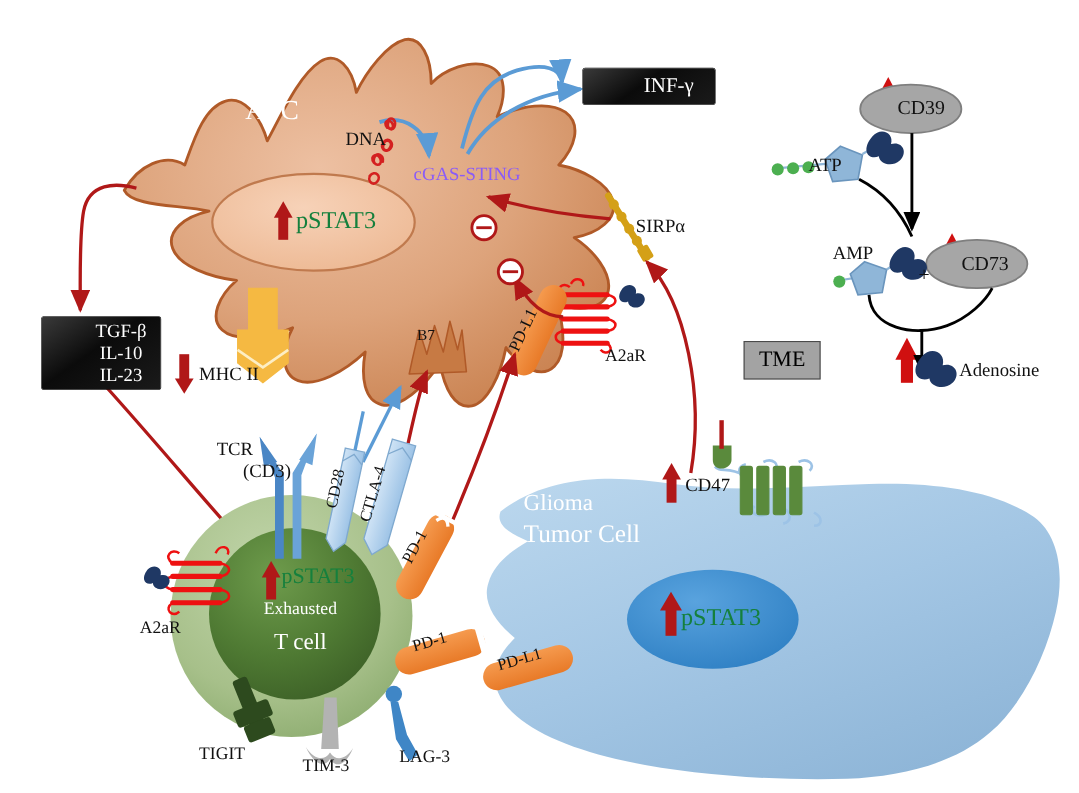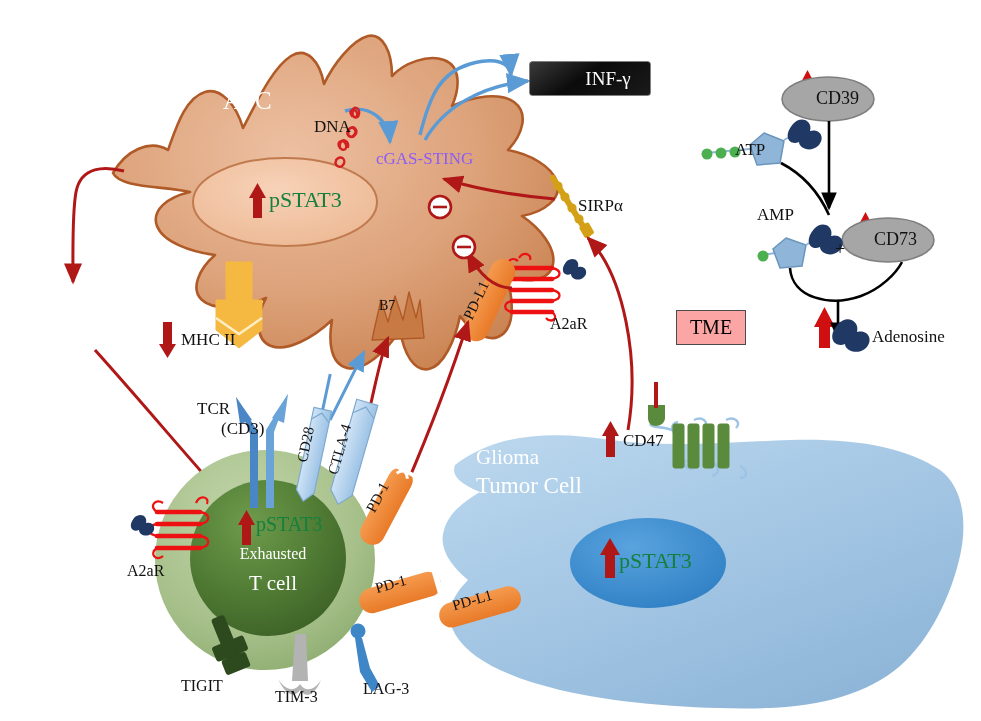--- a/index.html
+++ b/index.html
@@ -30,21 +30,21 @@
     background:linear-gradient(145deg,#3a3a3a 0%,#0b0b0b 45%,#1a1a1a 100%);
     color:#fff;
     text-align:center;
     border-radius:2px;
     font-family:"Liberation Serif", serif;
     box-shadow:0 0 0 0.5px #000;
     display:flex;flex-direction:column;justify-content:center;align-items:center;padding-left:36px;
   }
   .tmebox{
     position:absolute;
-    background:#fca5a5;
+    background:#a3a3a3;
     border:1.5px solid #4a4a4a;
     font-family:"Liberation Serif", serif;
     text-align:center;
     display:flex;align-items:center;justify-content:center;
   }
 
   
   .rot{transform-origin:50% 50%;}
 </style>
 </head>
@@ -431,20 +431,25 @@
   <div class="lbl red" style="left:269px;top:188px;font-size:22px;">pSTAT3</div>
   <div class="lbl" style="left:314px;top:117px;font-size:17px;">DNA</div>
   <div class="lbl blue" style="left:376px;top:149px;font-size:17px;">cGAS-STING</div>
   <div class="lbl" style="left:379px;top:298px;font-size:14px;">B7</div>
   <div class="lbl" style="left:550px;top:315px;font-size:16px;">A2aR</div>
   <div class="lbl" style="left:578px;top:196px;font-size:17px;">SIRPα</div>
   <div class="lbl" style="left:181px;top:330px;font-size:17px;">MHC II</div>
 
   <div class="lbl rot" style="left:456px;top:292px;font-size:15px;transform:rotate(-65deg);">PD-L1</div>
 
+  <div class="blackbox" style="left:38px;top:288px;width:72px;height:66px;font-size:17px;">
+    <span>TGF-β</span>
+    <span>IL-10</span>
+    <span>IL-23</span>
+  </div>
 
   <div class="blackbox" style="left:530px;top:62px;width:84px;height:33px;font-size:19px;">
     <span>INF-γ</span>
   </div>
 
   <div class="tmebox" style="left:676px;top:310px;width:68px;height:33px;font-size:20px;">
     <span>TME</span>
   </div>
 
   <div class="lbl red" style="left:256px;top:513px;font-size:20px;">pSTAT3</div>
@@ -465,19 +470,19 @@
   <div class="lbl" style="left:181px;top:677px;font-size:16px;">TIGIT</div>
   <div class="lbl" style="left:275px;top:688px;font-size:16px;">TIM-3</div>
   <div class="lbl" style="left:363px;top:680px;font-size:16px;">LAG-3</div>
 
   <div class="lbl white" style="left:476px;top:446px;font-size:21px;">Glioma</div>
   <div class="lbl white" style="left:476px;top:473px;font-size:23px;">Tumor Cell</div>
   <div class="lbl red" style="left:619px;top:549px;font-size:22px;">pSTAT3</div>
   <div class="lbl" style="left:623px;top:431px;font-size:17px;">CD47</div>
 
   <div class="lbl" style="left:735px;top:104px;font-size:17px;margin-top:36px;">ATP</div>
-  <div class="lbl" style="left:757px;top:205px;font-size:17px;">AMP</div>
+  <div class="lbl" style="left:757px;top:220px;font-size:17px;">AMP</div>
   <div class="lbl" style="left:835px;top:239px;font-size:18px;">+</div>
   <div class="lbl" style="left:816px;top:88px;font-size:18px;">CD39</div>
   <div class="lbl" style="left:874px;top:229px;font-size:18px;">CD73</div>
   <div class="lbl" style="left:872px;top:327px;font-size:17px;">Adenosine</div>
 
 </div>
 
 </body></html>

